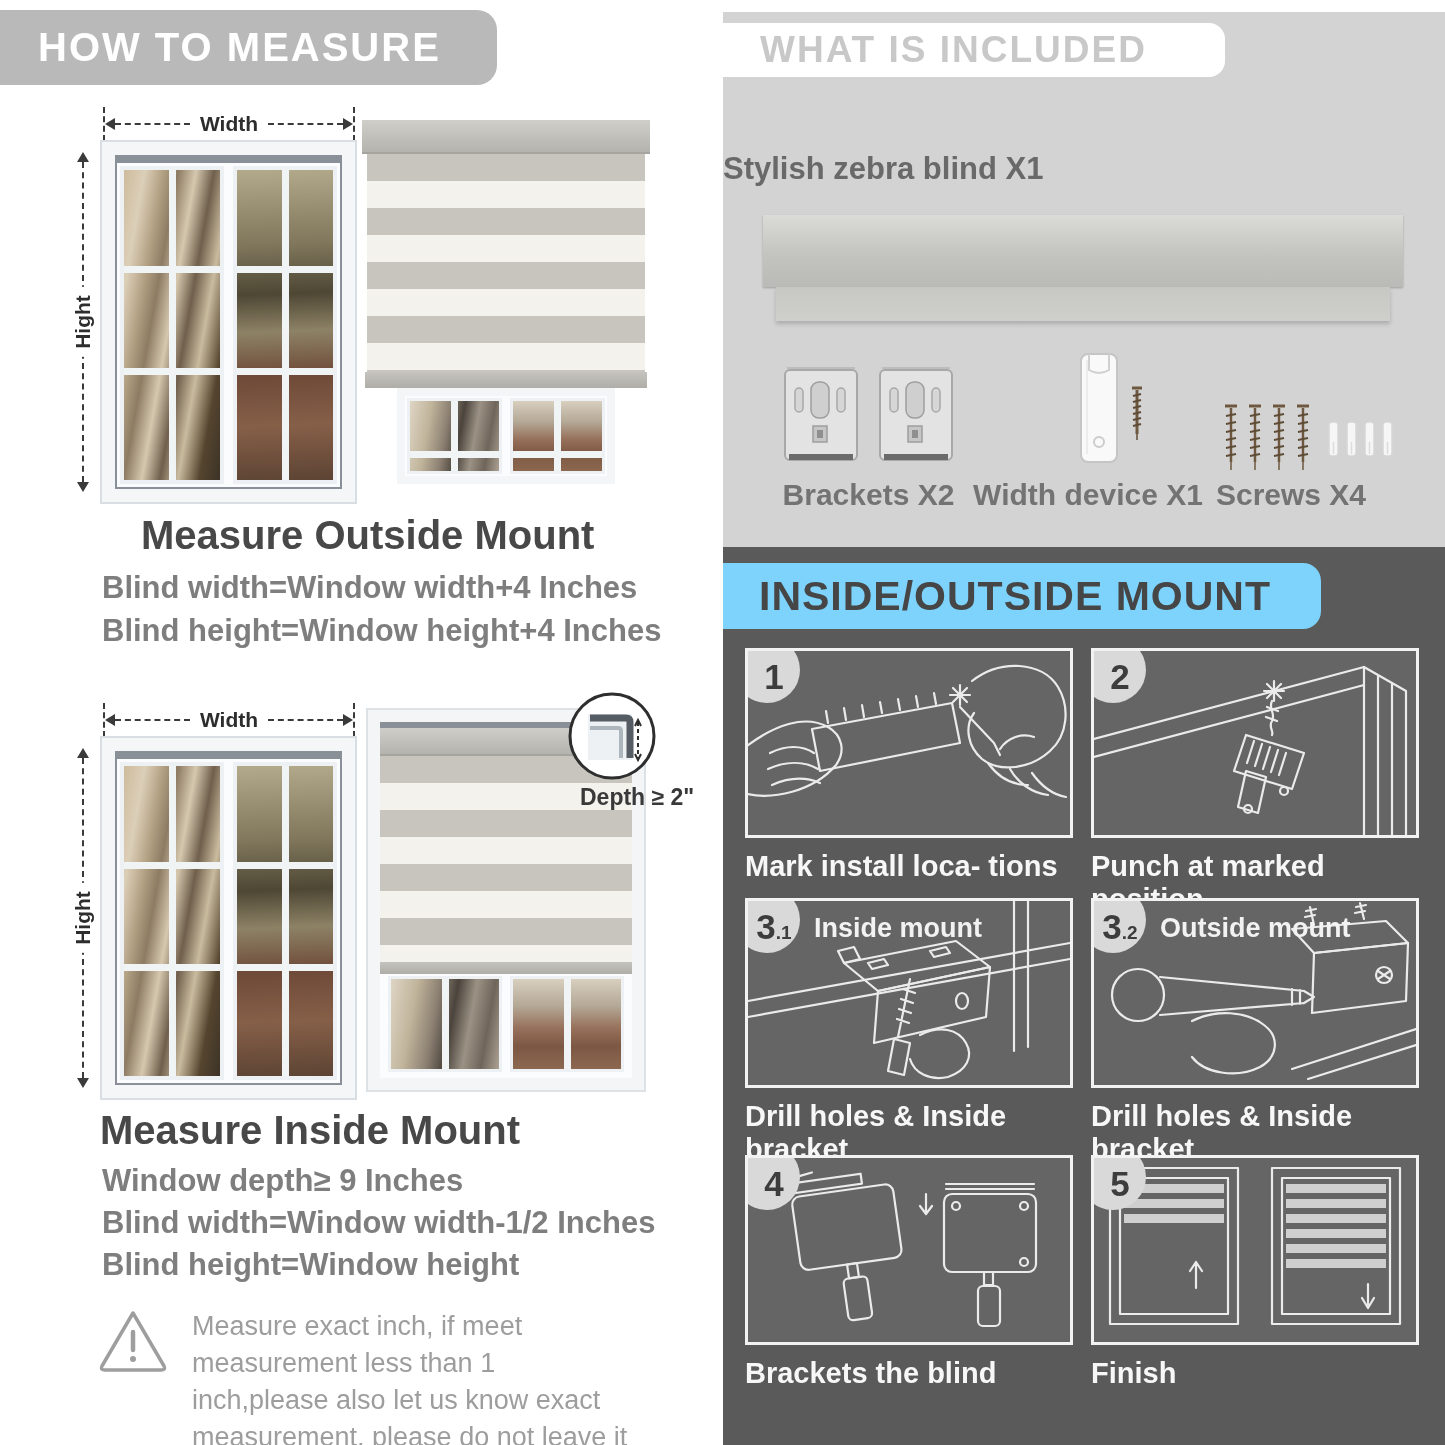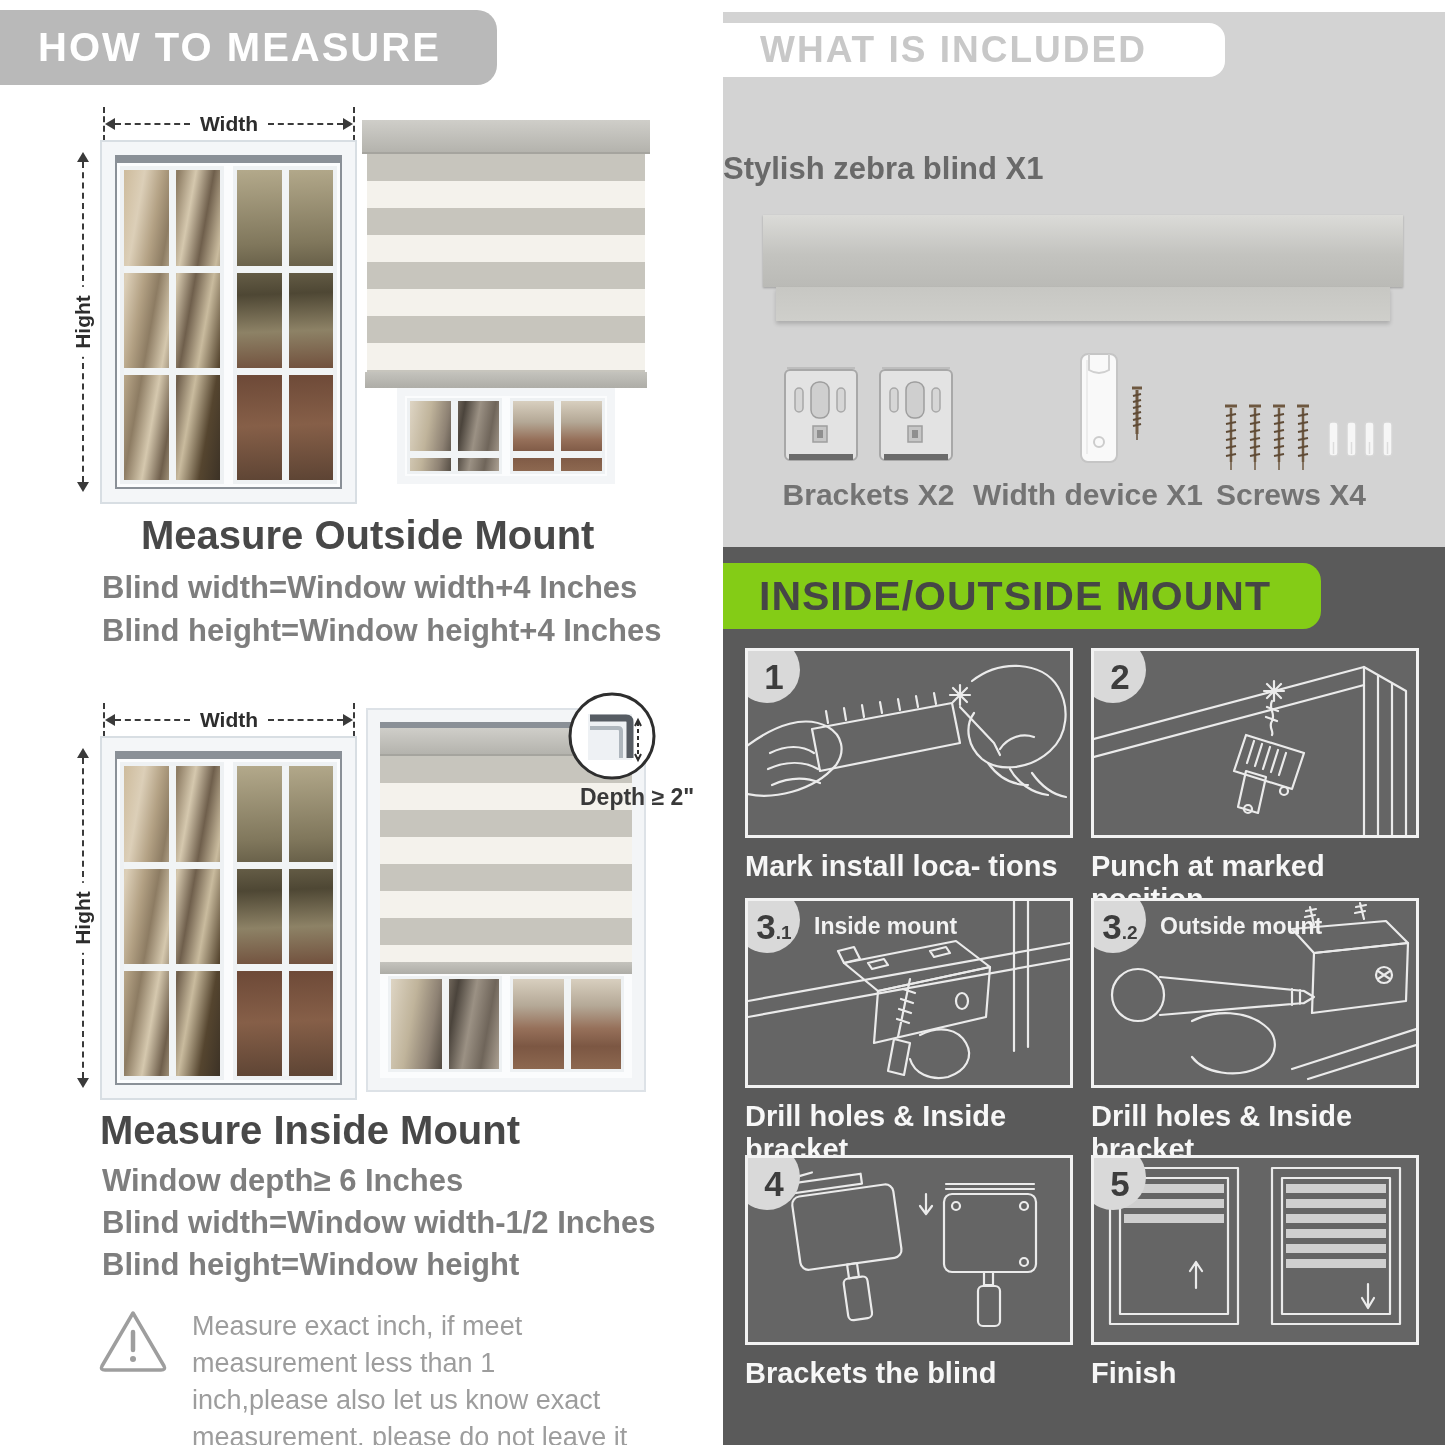--- a/index.html
+++ b/index.html
@@ -54,31 +54,31 @@
               letter-spacing:2px;line-height:54px;padding-left:37px;box-sizing:border-box;}
   .product-label{position:absolute;left:0;top:139px;width:100%;
                  font-size:31px;font-weight:bold;color:#696969;}
   .hr-illu{position:absolute;left:40px;top:203px;width:640px;}
   .hr-top{height:72px;background:linear-gradient(180deg,#dbdbd8,#c3c3bf 55%,#babab6);box-shadow:0 1px 2px rgba(0,0,0,.25);}
   .hr-bottom{height:34px;margin:0 13px;background:linear-gradient(180deg,#c7c7c3,#cfcfcb);box-shadow:0 3px 4px rgba(0,0,0,.18);}
   .item-art{position:absolute;}
   .item-label{position:absolute;top:466px;font-size:30px;font-weight:bold;color:#737373;text-align:center;}
   
   .panel-dark{position:absolute;left:723px;top:547px;width:722px;height:898px;background:#5a5a5a;}
-  .iom-banner{position:absolute;left:0;top:16px;width:598px;height:66px;background:#84cc16;
+  .iom-banner{position:absolute;left:0;top:16px;width:598px;height:66px;background:#7dd3fc;
               border-radius:0 18px 18px 0;color:#464646;font-size:41px;font-weight:bold;
               letter-spacing:1px;line-height:66px;padding-left:36px;box-sizing:border-box;}
   .step{position:absolute;width:328px;height:190px;border:3px solid #f2f2f2;background:#656565;
         box-sizing:border-box;overflow:hidden;}
   .step .art{position:absolute;left:0;top:0;width:322px;height:184px;}
   .badge{position:absolute;top:-14px;left:-14px;width:66px;height:66px;border-radius:50%;background:#d9d9d9;
          display:flex;align-items:center;justify-content:center;padding:14px 0 0 14px;box-sizing:border-box;}
   .bn{font-size:35px;font-weight:bold;color:#3d3d3d;}
   .bs{font-size:19px;font-weight:bold;color:#3d3d3d;margin-top:12px;}
-  .step-label{position:absolute;left:66px;top:12px;font-size:23px;font-weight:bold;color:#f2f2f2;}
+  .step-label{position:absolute;left:66px;top:12px;font-size:27px;font-weight:bold;color:#f2f2f2;}
   .caption{position:absolute;width:350px;font-size:29px;font-weight:bold;color:#f7f7f7;}
   .sketch{stroke:#ebebeb;stroke-width:2.2;fill:none;stroke-linecap:round;stroke-linejoin:round;}
   .st{fill:#d8d8d8;stroke:none;opacity:.92;}
 </style>
 </head>
 <body>
 
 <div class="canvas">
 
   <div class="htm-banner">
@@ -199,21 +199,21 @@
       <path d="M24,28 L60,28 Q64,28 64,32 L64,68" stroke="#565c63" stroke-width="7" fill="none"></path>
       <path d="M24,38 L52,38 Q55,38 55,41 L55,68" stroke="#aeb6bd" stroke-width="4" fill="none"></path>
       <path d="M72,32 L72,68" stroke="#2e2e2e" stroke-width="2" stroke-dasharray="4,3" fill="none"></path>
       <path d="M69,36 L72,30 L75,36 M69,64 L72,70 L75,64" stroke="#2e2e2e" stroke-width="2" fill="none"></path>
     </svg>
   </div>
   <div class="depth-label" style="left:580px;top:784px;">Depth ≥ 2"</div>
 
   <div class="sec-title" style="left:100px;top:1108px;">Measure Inside Mount</div>
   <div class="sec-lines" style="left:102px;top:1160px;line-height:42px;">
-    <div>Window depth≥ 6 Inches</div>
+    <div>Window depth≥ 9 Inches</div>
     <div>Blind width=Window width-1/2 Inches</div>
     <div>Blind height=Window height</div>
   </div>
 
   <div class="warning" style="left:98px;top:1308px;">
     <svg width="70" height="64" viewBox="0 0 70 64">
       <path d="M35,5 L66,58 Q68,62 63,62 L7,62 Q2,62 4,58 Z" stroke="#9e9e9e" stroke-width="3.5" fill="none" stroke-linejoin="round"></path>
       <path d="M35,24 L35,42" stroke="#9e9e9e" stroke-width="4.5" stroke-linecap="round"></path>
       <circle cx="35" cy="51" r="3" fill="#9e9e9e"></circle>
     </svg>

